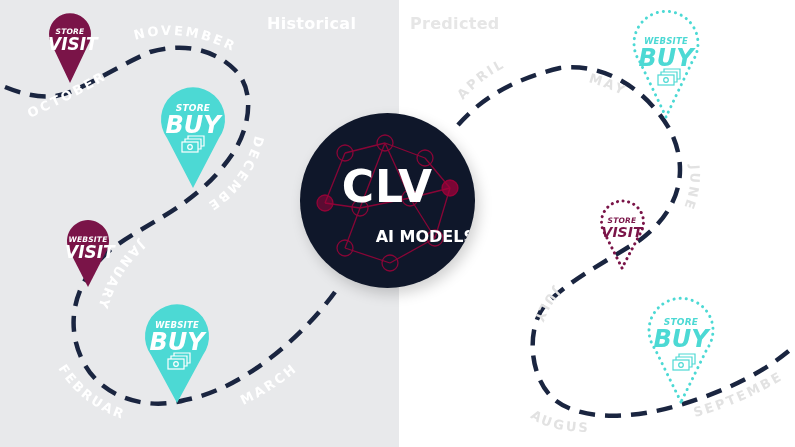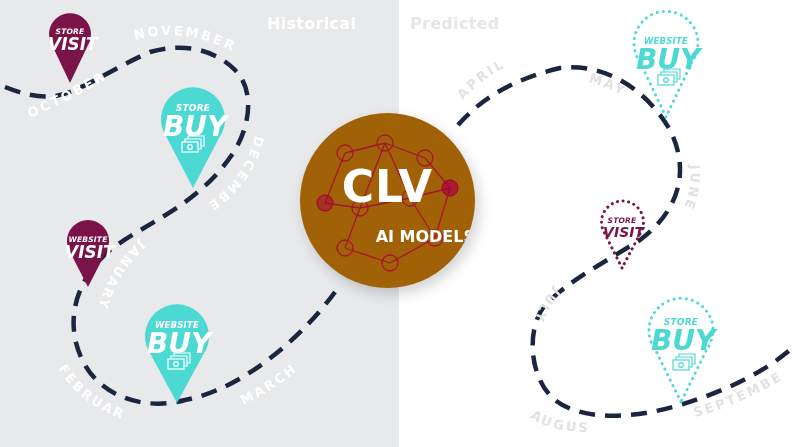--- a/index.html
+++ b/index.html
@@ -6,23 +6,23 @@
   body { width: 795px; height: 447px; overflow: hidden; background: #ffffff; position: relative; font-family: "Liberation Sans", sans-serif; }
   .stage { position: absolute; left: 0; top: 0; width: 795px; height: 447px; }
   .hist-bg { position: absolute; left: 0; top: 0; width: 399px; height: 447px; background: #e8e9eb; }
   .section-title { position: absolute; top: 6px; font-family: "DejaVu Sans", sans-serif; font-weight: bold; font-size: 16px; letter-spacing: 0.3px; margin-top: 8px; }
   .title-hist { left: 267px; color: #ffffff; }
   .title-pred { left: 410px; color: #e6e6e6; }
   svg.layer { position: absolute; left: 0; top: 0; }
   .month { font-family: "DejaVu Sans", sans-serif; font-weight: bold; font-size: 13px; letter-spacing: 2.5px; }
   .pin-label { position: absolute; text-align: center; font-family: "DejaVu Sans", sans-serif; font-weight: bold; line-height: 1; font-style: italic; }
   .pin-small { font-size: 7.5px; letter-spacing: 0.2px; }
-  .pin-big { font-size: 17px; text-align: right; }
-  .pin-big-lg { font-size: 28px; }
-  .clv-circle { position: absolute; left: 300px; top: 113px; width: 175px; height: 175px; border-radius: 50%; background: #a16207; box-shadow: 4px 6px 14px rgba(0,0,0,0.18); overflow: hidden; }
+  .pin-big { font-size: 17px; }
+  .pin-big-lg { font-size: 24px; }
+  .clv-circle { position: absolute; left: 300px; top: 113px; width: 175px; height: 175px; border-radius: 50%; background: #0f172a; box-shadow: 4px 6px 14px rgba(0,0,0,0.18); overflow: hidden; }
   .clv-text { position: absolute; left: 0; width: 100%; top: 52px; text-align: center; color: #fff; font-family: "DejaVu Sans", sans-serif; font-weight: bold; font-size: 44px; line-height: 1; letter-spacing: 1px; }
   .clv-sub { position: absolute; left: 0; width: 100%; top: 116px; text-align: right; color: #fff; font-family: "DejaVu Sans", sans-serif; font-weight: bold; font-size: 16px; line-height: 1; }
 </style>
 </head>
 <body>
 
 <div class="stage">
 
   <div class="hist-bg"></div>
 

